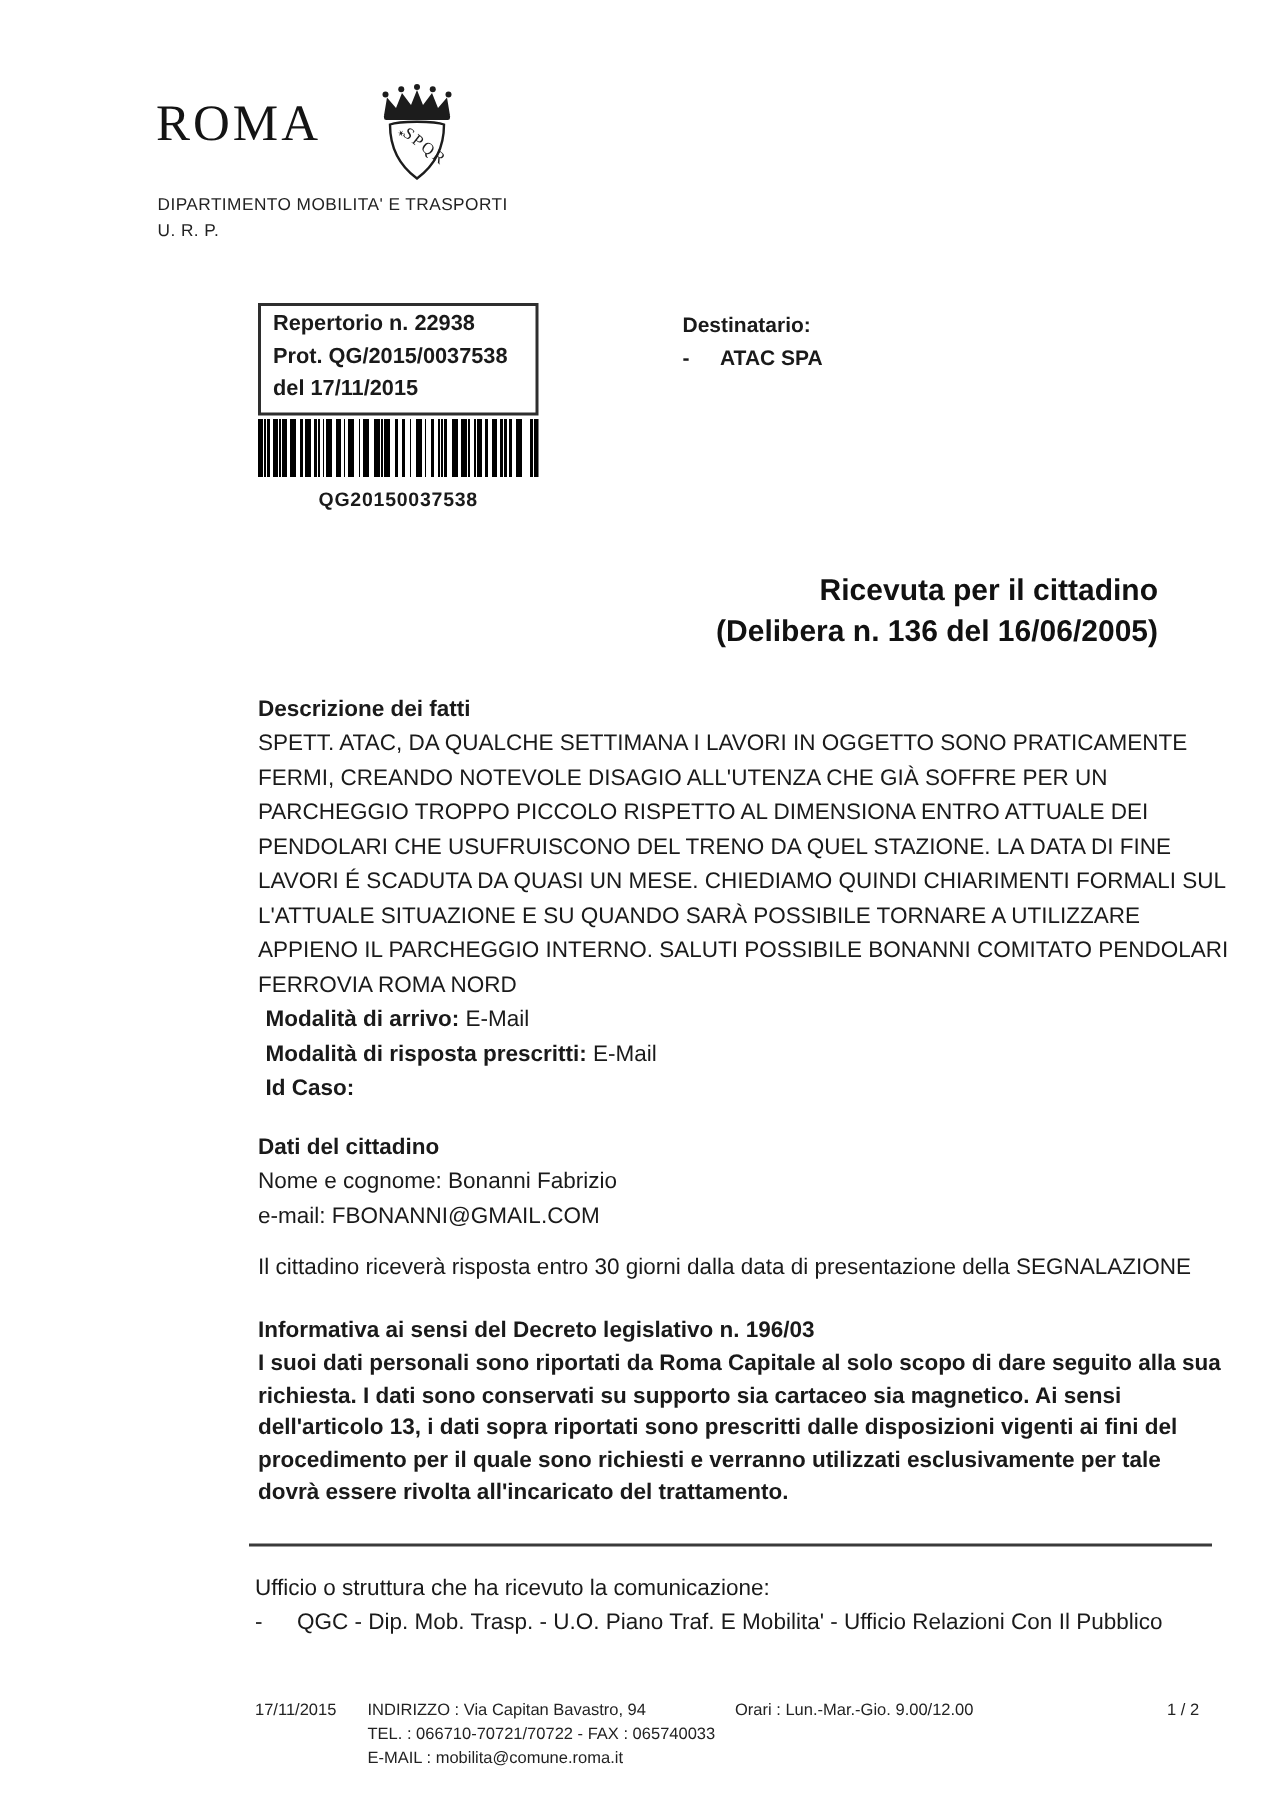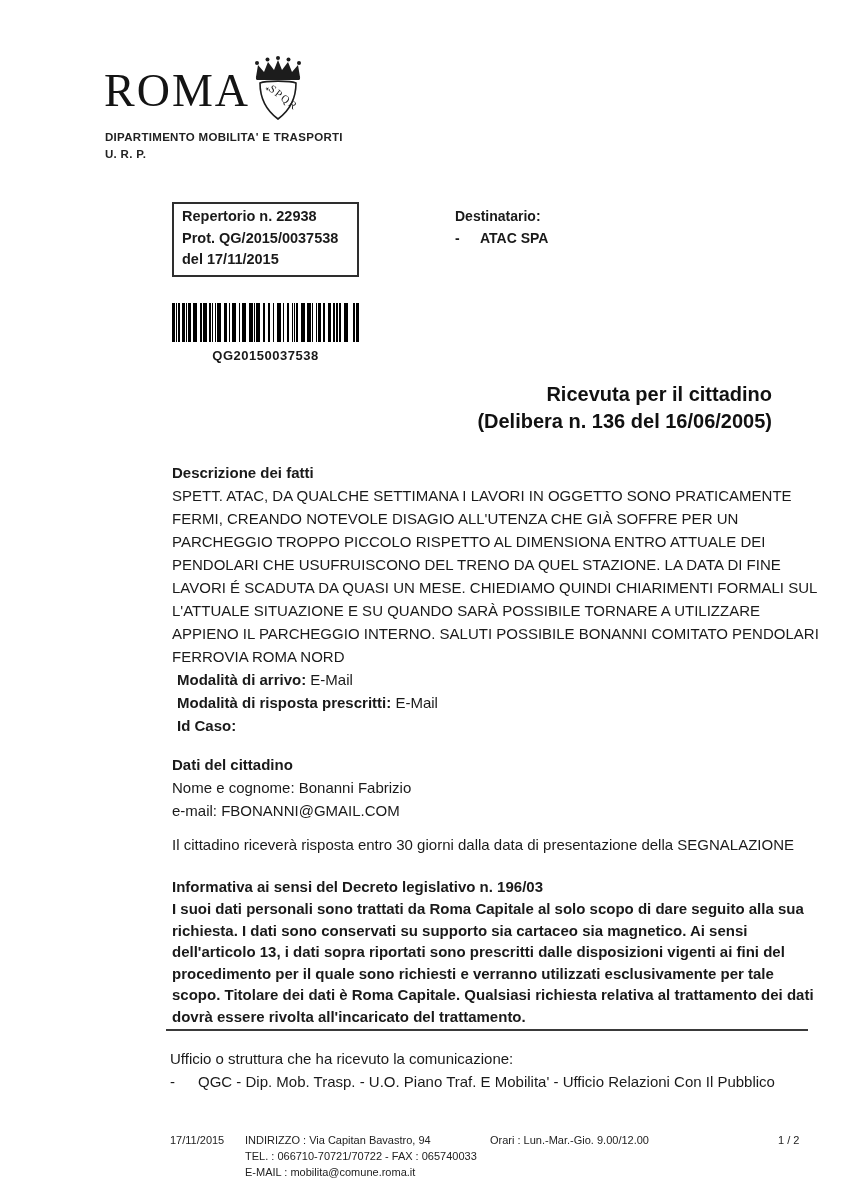--- a/index.html
+++ b/index.html
@@ -6,24 +6,24 @@
   .page {
     position:relative; width:848px; height:1199px; margin:0 auto;
     background:#ffffff; overflow:hidden;
     font-family:"Liberation Sans", sans-serif; color:#1a1a1a;
   }
   .abs { position:absolute; }
 
   
   .logo-text {
     font-family:"Liberation Serif", serif; font-weight:400;
-    font-size:46px; letter-spacing:2px; color:#141414;
+    font-size:34px; letter-spacing:2px; color:#141414;
     transform:scale(0.85,1.18); transform-origin:left top; white-space:nowrap;
   }
-  .dept { font-size:11.5px; letter-spacing:0.3px; line-height:17px; color:#222;font-weight:bold; }
+  .dept { font-size:11.5px; letter-spacing:0.3px; line-height:17px; color:#222; }
 
   
   .proto-box {
     border:2px solid #2e2e2e; padding:2px 8px 4px 8px; width:167px;
     font-weight:bold; font-size:14.5px; line-height:21.5px; white-space:nowrap;
   }
   .dest { font-size:14px; font-weight:bold; line-height:22px; }
   .dest-row { display:flex; }
   .dest-dash { width:25px; }
 
@@ -82,21 +82,21 @@
   </div>
 
   <div class="abs dest" style="left:455px; top:205px;">
     <div>Destinatario:</div>
     <div class="dest-row">
       <span class="dest-dash">-</span>
       <span>ATAC SPA</span>
     </div>
   </div>
 
-  <div class="abs barcode-wrap" style="left:172px; top:303px;">
+  <div class="abs barcode-wrap" style="left:172px; top:279px;">
     <svg id="barcode-svg" width="187" height="39" shape-rendering="crispEdges" fill="#000">
         <rect x="0" y="0" width="3" height="39"></rect>
         <rect x="4" y="0" width="1" height="39"></rect>
         <rect x="6" y="0" width="2" height="39"></rect>
         <rect x="10" y="0" width="3" height="39"></rect>
         <rect x="14" y="0" width="1" height="39"></rect>
         <rect x="16" y="0" width="3" height="39"></rect>
         <rect x="21" y="0" width="4" height="39"></rect>
         <rect x="28" y="0" width="2" height="39"></rect>
         <rect x="31" y="0" width="4" height="39"></rect>
@@ -168,25 +168,24 @@
     <div class="bold">Dati del cittadino</div>
     <div>Nome e cognome: Bonanni Fabrizio</div>
     <div>e-mail: FBONANNI@GMAIL.COM</div>
   </div>
 
   <div class="abs body-sec" style="left:172px; top:833px;">Il cittadino riceverà risposta entro 30 giorni dalla data di presentazione della SEGNALAZIONE</div>
 
   <div class="abs body-sec" style="left:172px; top:875px;">
     <div class="bold">Informativa ai sensi del Decreto legislativo n. 196/03</div>
     <div class="informativa-lines">
-      <div>I suoi dati personali sono trattati da Roma Capitale al solo scopo di dare seguito alla sua</div>
+      <div>I suoi dati personali sono riportati da Roma Capitale al solo scopo di dare seguito alla sua</div>
       <div>richiesta. I dati sono conservati su supporto sia cartaceo sia magnetico. Ai sensi</div>
       <div>dell'articolo 13, i dati sopra riportati sono prescritti dalle disposizioni vigenti ai fini del</div>
       <div>procedimento per il quale sono richiesti e verranno utilizzati esclusivamente per tale</div>
-      <div>scopo. Titolare dei dati è Roma Capitale. Qualsiasi richiesta relativa al trattamento dei dati</div>
       <div>dovrà essere rivolta all'incaricato del trattamento.</div>
     </div>
   </div>
 
   <div class="abs rule" style="left:166px; top:1029px; width:642px;"></div>
 
   <div class="abs body-sec" style="left:170px; top:1047px;">
     <div>Ufficio o struttura che ha ricevuto la comunicazione:</div>
     <div class="uff-row">
       <span class="uff-dash">-</span>

